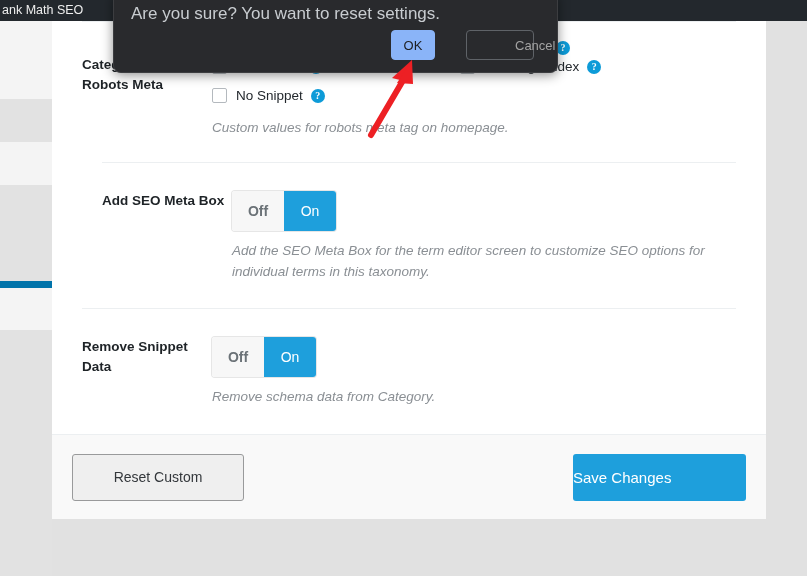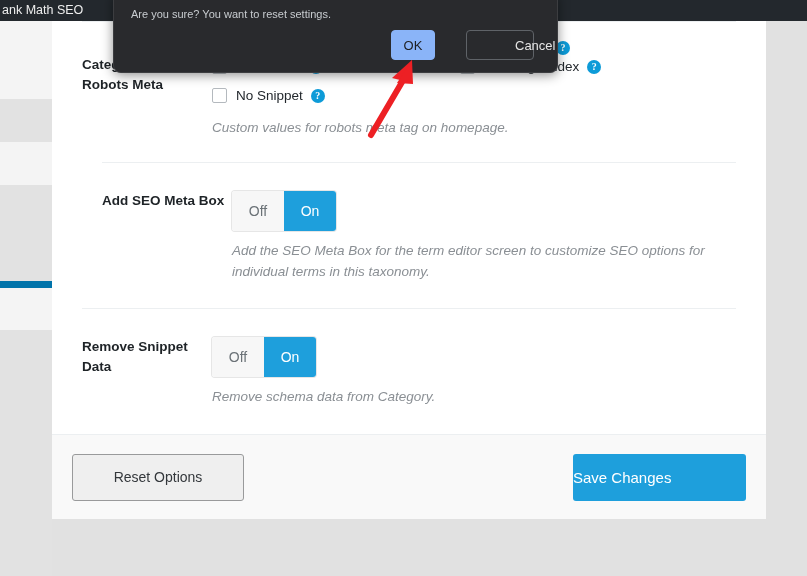--- a/index.html
+++ b/index.html
@@ -153,21 +153,21 @@
     overflow: hidden;
     box-shadow: 0 0 0 1px #e6e6e6;
   }
   .toggle .opt {
     width: 52px; height: 40px;
     line-height: 40px;
     text-align: center;
     font-size: 14px;
     box-sizing: border-box;
   }
-  .toggle .opt.off { background: #f7f7f7; color: #6b7277; }
+  .toggle .opt.off { background: #f7f7f7; color: #6b7277; font-weight: bold; }
   .toggle .opt.on  { background: #1e9fdc; color: #ffffff; }
 
   
   .panel-footer {
     position: relative;
     background: #f9f9f9;
     border-top: 1px solid #eceff1;
     height: 85px;
     width: 714px;
     box-sizing: border-box;
@@ -207,21 +207,21 @@
     border-radius: 0 0 8px 8px;
     box-shadow: 0 2px 12px rgba(0,0,0,0.45);
     z-index: 100;
     box-sizing: border-box;
   }
   .dialog-msg {
     position: absolute;
     left: 17px; top: 11px;
     width: 410px;
     color: #c8ccd0;
-    font-size: 11px;
+    font-size: 17px;
     line-height: 18px;
   }
   .dlg-btn {
     position: absolute;
     height: 30px;
     border-radius: 4px;
     font-size: 13px;
     text-align: center;
     line-height: 30px;
     box-sizing: border-box;
@@ -230,21 +230,21 @@
     right: 122px; top: 36px;
     width: 44px;
     background: #8ab4f8;
     color: #202124;
     border: 1px solid #8ab4f8;
   }
   .dlg-cancel {
     right: 23px; top: 36px;
     width: 68px;
     background: transparent;
-    color: #e5e5e5;
+    color: #a3a3a3;
     border: 1px solid #5f6368;
     padding-left: 48px;
   }
 
   
   .arrow {
     position: absolute;
     left: 350px; top: 50px;
     width: 90px; height: 95px;
     z-index: 120;
@@ -329,21 +329,21 @@
             <div class="opt off">Off</div>
             <div class="opt on">On</div>
           </div>
           <div class="hint" style="margin-top:9px;">Remove schema data from Category.</div>
         </div>
       </div>
 
     </div>
 
     <div class="panel-footer">
-      <div class="btn-reset">Reset Options</div>
+      <div class="btn-reset">Reset Custom</div>
       <div class="btn-save">Save Changes</div>
     </div>
 
   </div>
 </div>
 
 <div class="dialog">
   <div class="dialog-msg">Are you sure? You want to reset settings.</div>
   <div class="dlg-btn dlg-ok">OK</div>
   <div class="dlg-btn dlg-cancel">Cancel</div>

